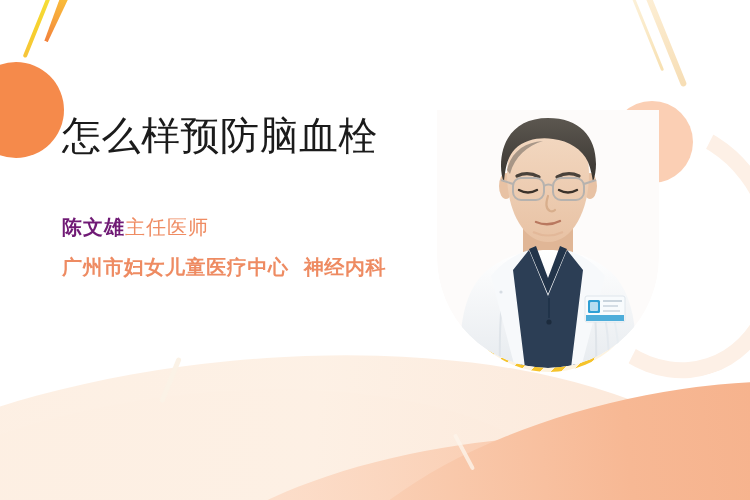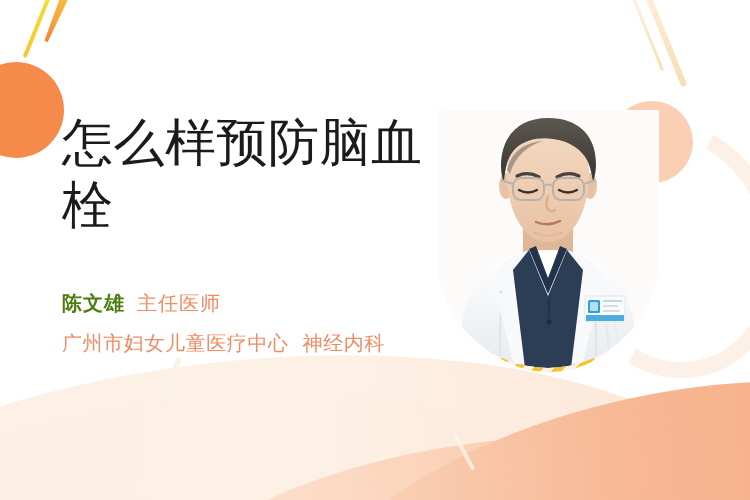--- a/index.html
+++ b/index.html
@@ -167,52 +167,52 @@
 
   
   .text-block {
     position: absolute;
     left: 62px;
     top: 112px;
     width: 380px;
   }
   .title {
     margin: 0;
-    font-size: 51px;
+    font-size: 39px;
     line-height: 1.22;
     font-weight: 400;
     color: #1b1b1b;
     letter-spacing: .5px;
   }
   .meta {
     margin-top: 52px;
   }
   .meta-line1 {
     font-size: 20px;
     line-height: 1.5;
     white-space: nowrap;
   }
   .doctor-name {
-    color: #4d7c0f;
+    color: #701a75;
     font-weight: 700;
     letter-spacing: 1px;
   }
   .doctor-title {
     color: #ef8c63;
     font-weight: 400;
-    margin-left: 12px;
     letter-spacing: 1px;
   }
   .meta-line2 {
     margin-top: 10px;
     font-size: 20px;
     line-height: 1.5;
     color: #ee8b62;
     letter-spacing: .6px;
     white-space: nowrap;
+    font-weight: bold;
   }
 
   
   .portrait-wrap {
     position: absolute;
     left: 437px;
     top: 110px;
     width: 222px;
     height: 258px;
   }

